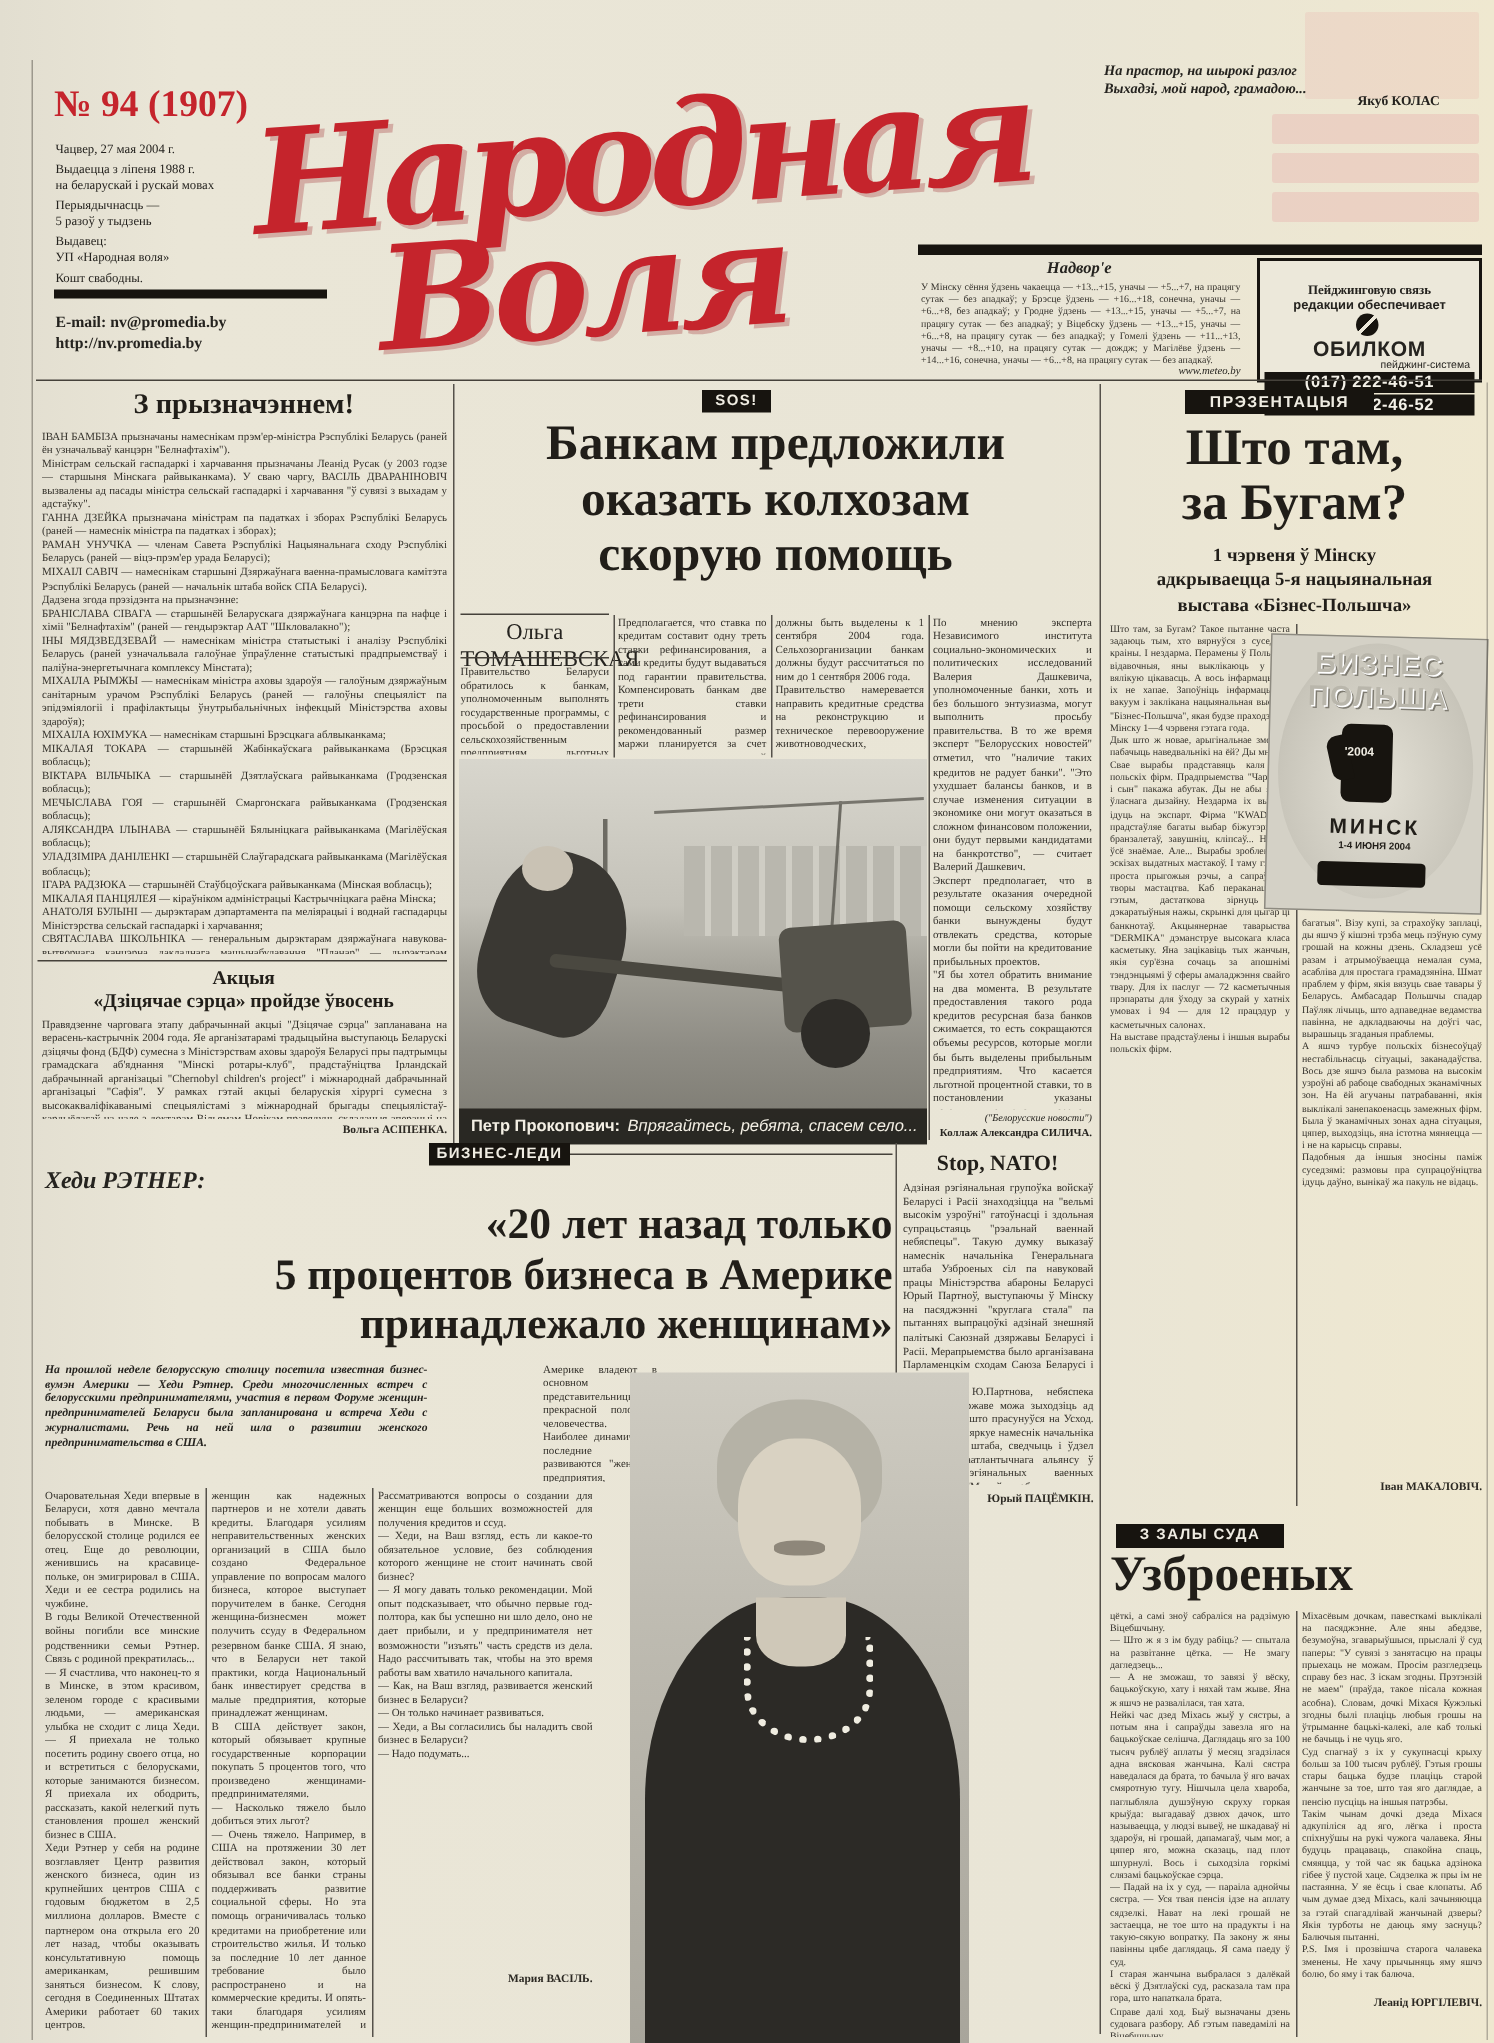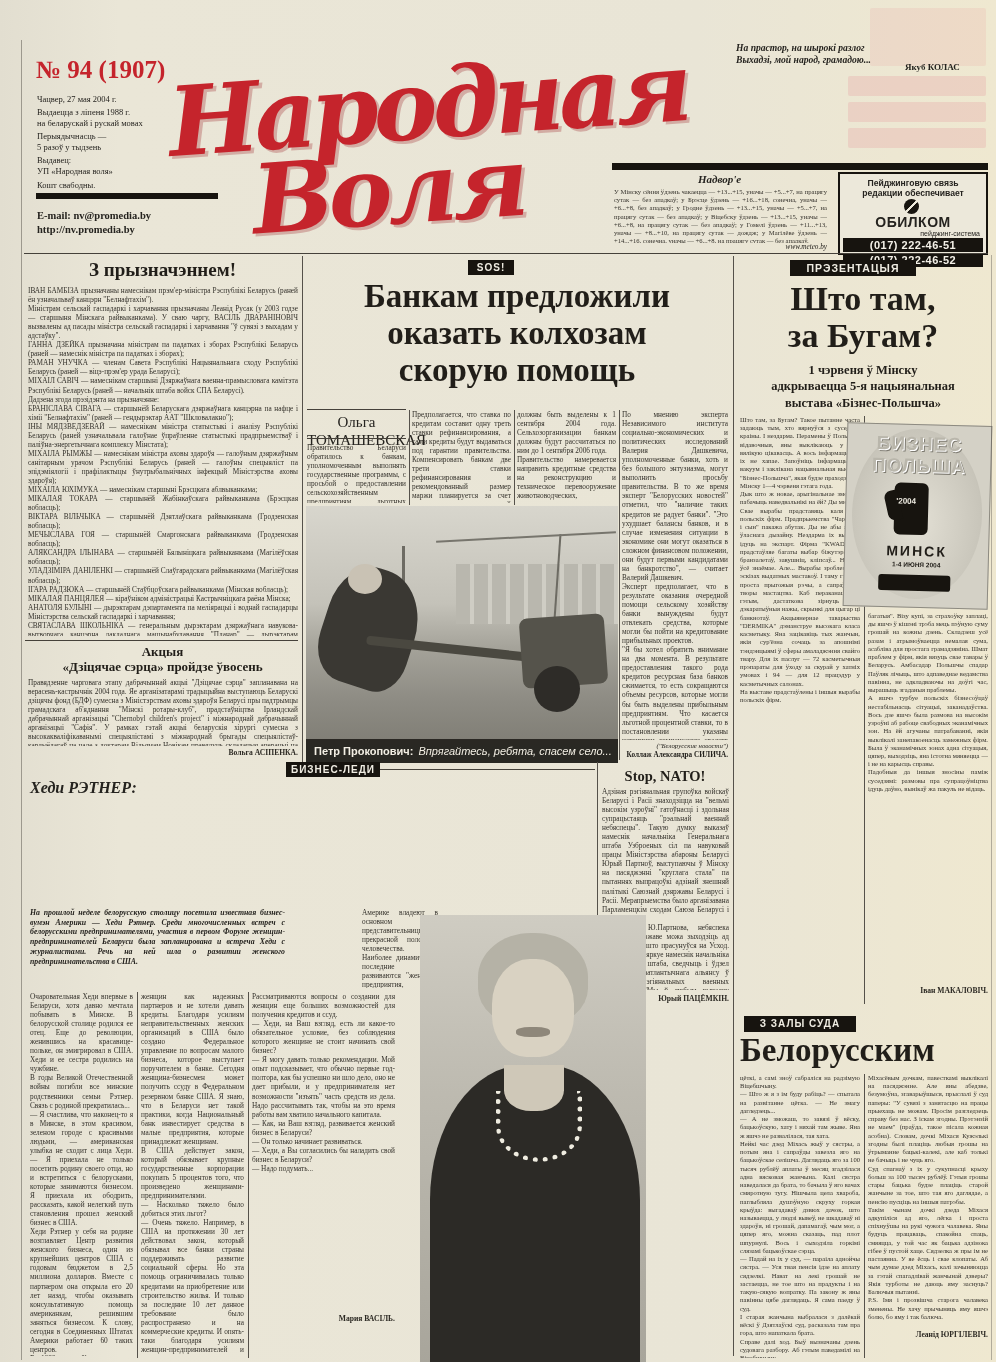--- a/index.html
+++ b/index.html
@@ -53,21 +53,21 @@
 Выхадзі, мой народ, грамадою...</div>
   <div class="abs" style="left:905px;top:62px;font-size:9px;font-weight:bold;">Якуб КОЛАС</div>
 
   <div class="abs bar" style="left:612px;top:163px;width:376px;height:7px;"></div>
 
   <div class="abs" style="left:612px;top:173px;width:215px;text-align:center;font-size:11px;font-weight:bold;font-style:italic;">Надвор'е</div>
   <div class="abs tiny-txt" style="left:614px;top:188px;width:213px;height:55px;">У Мінску сёння ўдзень чакаецца — +13...+15, уначы — +5...+7, на працягу сутак — без ападкаў; у Брэсце ўдзень — +16...+18, сонечна, уначы — +6...+8, без ападкаў; у Гродне ўдзень — +13...+15, уначы — +5...+7, на працягу сутак — без ападкаў; у Віцебску ўдзень — +13...+15, уначы — +6...+8, на працягу сутак — без ападкаў; у Гомелі ўдзень — +11...+13, уначы — +8...+10, на працягу сутак — дождж; у Магілёве ўдзень — +14...+16, сонечна, уначы — +6...+8, на працягу сутак — без ападкаў.</div>
   <div class="abs" style="left:614px;top:243px;width:213px;text-align:right;font-size:7.2px;font-style:italic;">www.meteo.by</div>
 
   <div class="abs" style="left:838px;top:172px;width:150px;height:83px;border:2px solid #17140f;background:#ece8da;box-sizing:border-box;">
-    <div style="text-align:center;font-family:Liberation Sans, sans-serif;font-size:8.6px;font-weight:bold;margin-top:4px;">Пейджинговую связь</div>
+    <div style="text-align:center;font-family:Liberation Serif, serif;font-size:8.6px;font-weight:bold;margin-top:14px;">Пейджинговую связь</div>
     <div style="text-align:center;font-family:'Liberation Sans',sans-serif;font-size:8.6px;font-weight:bold;">редакции обеспечивает</div>
     <div style="display:flex;align-items:center;justify-content:center;margin-top:1px;flex-direction:column;">
       <span style="display:inline-block;width:15px;height:15px;border-radius:50%;background:linear-gradient(135deg,#17140f 45%,#ece8da 45%,#ece8da 55%,#17140f 55%);margin-right:3px;"></span>
       <span style="font-family:'Liberation Sans',sans-serif;font-size:14px;font-weight:bold;letter-spacing:.5px;">ОБИЛКОМ</span>
     </div>
     <div style="text-align:right;font-family:'Liberation Sans',sans-serif;font-size:7px;padding-right:6px;">пейджинг-система</div>
     <div class="phone-bar" style="margin:1px 3px 0 3px;">(017) 222-46-51</div>
     <div class="phone-bar" style="margin:1px 3px 0 3px;">(017) 222-46-52</div>
   </div>
 
@@ -172,20 +172,23 @@
     <div style="position:absolute;left:40px;top:66px;width:14px;height:30px;background:#17140f;border-radius:7px 0 0 7px;transform:rotate(-14deg);"></div>
     <div style="position:absolute;left:50px;top:72px;color:#efece2;font-family:'Liberation Sans',sans-serif;font-weight:bold;font-size:8px;">'2004</div>
     <div style="position:absolute;left:0;top:118px;width:100%;text-align:center;font-family:'Liberation Sans',sans-serif;font-weight:bold;font-size:14px;color:#211e19;letter-spacing:2px;">МИНСК</div>
     <div style="position:absolute;left:0;top:136px;width:100%;text-align:center;font-family:'Liberation Sans',sans-serif;font-weight:bold;font-size:6.5px;color:#211e19;">1-4 ИЮНЯ 2004</div>
     <div style="position:absolute;left:34px;top:150px;width:72px;height:16px;background:#17140f;border-radius:3px;"></div>
   </div>
 
   <div class="abs label-black" style="left:286px;top:762px;width:94px;height:15px;font-size:10px;line-height:15px;">БИЗНЕС-ЛЕДИ</div>
   <div class="abs rule-h" style="left:380px;top:769px;width:215px;"></div>
   <div class="abs" style="left:30px;top:779px;font-size:16px;font-weight:bold;font-style:italic;">Хеди РЭТНЕР:</div>
+  <div class="abs headline" style="left:55px;top:800px;width:540px;text-align:right;font-size:29px;line-height:1.16;white-space:pre-line;">«20 лет назад только
+5 процентов бизнеса в Америке
+принадлежало женщинам»</div>
   <div class="abs" style="left:30px;top:908px;width:255px;height:80px;font-size:7.8px;font-weight:bold;font-style:italic;line-height:1.25;text-align:justify;overflow:hidden;white-space:pre-line;">На прошлой неделе белорусскую столицу посетила известная бизнес-вумэн Америки — Хеди Рэтнер. Среди многочисленных встреч с белорусскими предпринимателями, участия в первом Форуме женщин-предпринимателей Беларуси была запланирована и встреча Хеди с журналистами. Речь на ней шла о развитии женского предпринимательства в США.</div>
   <div class="abs body-txt" style="left:362px;top:908px;width:76px;height:80px;">Америке владеют в основном представительницы прекрасной половины человечества.
 Наиболее динамично в последние годы развиваются "женские" предприятия, численность служащих на которых около 100 человек, с объемом продаж — более миллиона долларов в год.</div>
   <div class="abs body-txt" style="left:30px;top:992px;width:103px;height:364px;">Очаровательная Хеди впервые в Беларуси, хотя давно мечтала побывать в Минске. В белорусской столице родился ее отец. Еще до революции, женившись на красавице-польке, он эмигрировал в США. Хеди и ее сестра родились на чужбине.
 В годы Великой Отечественной войны погибли все минские родственники семьи Рэтнер. Связь с родиной прекратилась...
 — Я счастлива, что наконец-то я в Минске, в этом красивом, зеленом городе с красивыми людьми, — американская улыбка не сходит с лица Хеди. — Я приехала не только посетить родину своего отца, но и встретиться с белорусками, которые занимаются бизнесом. Я приехала их ободрить, рассказать, какой нелегкий путь становления прошел женский бизнес в США.
 Хеди Рэтнер у себя на родине возглавляет Центр развития женского бизнеса, один из крупнейших центров США с годовым бюджетом в 2,5 миллиона долларов. Вместе с партнером она открыла его 20 лет назад, чтобы оказывать консультативную помощь американкам, решившим заняться бизнесом. К слову, сегодня в Соединенных Штатах Америки работает 60 таких центров.
 В 1989 году Хеди получила награду "Женщина-предприниматель года". В 1996 году она была включена в список 100 наиболее влиятельных женщин Чикаго. Президент Билл Клинтон назначил Хеди членом Государственного совета по женскому бизнесу.
 — В начале 70-х годов в США всего 5 процентов бизнеса принадлежало женщинам, — рассказывает Хеди. — Сейчас — около 50 процентов. 18 миллионов рабочих мест создано благодаря усилиям женщин.
 Когда мы начинали работать, банки страны не рассматривали</div>
@@ -209,21 +212,21 @@
   <div class="abs" style="left:420px;top:915px;width:226px;height:447px;overflow:hidden;background:linear-gradient(180deg,#cfccc2 0%,#bdbab0 40%,#a8a59b 100%);">
     <div style="position:absolute;left:58px;top:18px;width:110px;height:92px;background:#b5b2a6;border-radius:48% 48% 40% 40%;"></div>
     <div style="position:absolute;left:72px;top:44px;width:82px;height:98px;background:#d9d2c2;border-radius:46% 46% 42% 42%;"></div>
     <div style="position:absolute;left:96px;top:112px;width:34px;height:10px;background:#8e877a;border-radius:40%;"></div>
     <div style="position:absolute;left:10px;top:150px;width:210px;height:300px;background:#2c2a26;border-radius:45% 45% 0 0;"></div>
     <div style="position:absolute;left:84px;top:150px;width:60px;height:46px;background:#cfc8b8;border-radius:0 0 45% 45%;"></div>
     <div style="position:absolute;left:76px;top:176px;width:76px;height:66px;border:5px dotted #efece0;border-top:none;border-radius:0 0 50% 50%;"></div>
   </div>
 
   <div class="abs label-black" style="left:744px;top:1016px;width:112px;height:16px;font-size:10px;line-height:16px;">З ЗАЛЫ СУДА</div>
-  <div class="abs headline" style="left:740px;top:1032px;width:250px;font-size:33px;">Белорусским</div>
+  <div class="abs headline" style="left:740px;top:1032px;width:250px;font-size:33px;">Узброеных</div>
   <div class="abs tiny-txt" style="left:740px;top:1074px;width:120px;height:284px;">цёткі, а самі зноў сабраліся на радзімую Віцебшчыну.
 — Што ж я з ім буду рабіць? — спытала на развітанне цётка. — Не змагу дагледзець...
 — А не зможаш, то завязі ў вёску, бацькоўскую, хату і няхай там жыве. Яна ж яшчэ не развалілася, тая хата.
 Нейкі час дзед Міхась жыў у сястры, а потым яна і сапраўды завезла яго на бацькоўскае селішча. Даглядаць яго за 100 тысяч рублёў аплаты ў месяц згадзілася адна вясковая жанчына. Калі сястра наведалася да брата, то бачыла ў яго вачах смяротную тугу. Нішчыла цела хвароба, паглыбляла душэўную скруху горкая крыўда: выгадаваў дзвюх дачок, што называецца, у людзі вывеў, не шкадаваў ні здароўя, ні грошай, дапамагаў, чым мог, а цяпер яго, можна сказаць, пад плот шпурнулі. Вось і сыходзіла горкімі слязамі бацькоўскае сэрца.
 — Падай на іх у суд, — параіла аднойчы сястра. — Уся твая пенсія ідзе на аплату сядзелкі. Нават на лекі грошай не застаецца, не тое што на прадукты і на такую-сякую вопратку. Па закону ж яны павінны цябе даглядаць. Я сама паеду ў суд.
 І старая жанчына выбралася з далёкай вёскі ў Дзятлаўскі суд, расказала там пра гора, што напаткала брата.
 Справе далі ход. Быў вызначаны дзень судовага разбору. Аб гэтым паведамілі на Віцебшчыну</div>
   <div class="abs tiny-txt" style="left:868px;top:1074px;width:120px;height:250px;">Міхасёвым дочкам, павесткамі выклікалі на пасяджэнне. Але яны абедзве, безумоўна, згаварыўшыся, прыслалі ў суд паперы: "У сувязі з занятасцю на працы прыехаць не можам. Просім разгледзець справу без нас. З іскам згодны. Прэтэнзій не маем" (праўда, такое пісала кожная асобна). Словам, дочкі Міхася Кужэлькі згодны былі плаціць любыя грошы на ўтрыманне бацькі-калекі, але каб толькі не бачыць і не чуць яго.
 Суд спагнаў з іх у сукупнасці крыху больш за 100 тысяч рублёў. Гэтыя грошы стары бацька будзе плаціць старой жанчыне за тое, што тая яго даглядае, а пенсію пусціць на іншыя патрэбы.
 Такім чынам дочкі дзеда Міхася адкупіліся ад яго, лёгка і проста спіхнуўшы на рукі чужога чалавека. Яны будуць працаваць, спакойна спаць, смяяцца, у той час як бацька адзінока гібее ў пустой хаце. Сядзелка ж пры ім не пастаянна. У яе ёсць і свае клопаты. Аб чым думае дзед Міхась, калі зачыняюцца за гэтай спагадлівай жанчынай дзверы? Якія турботы не даюць яму заснуць? Балючыя пытанні.

